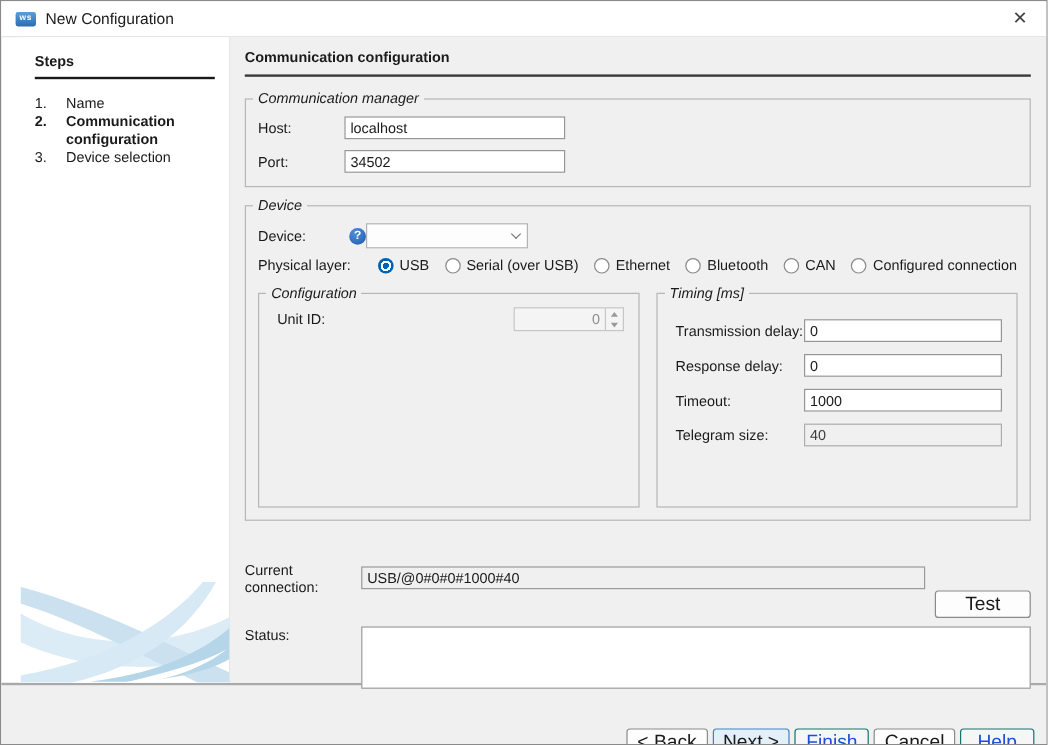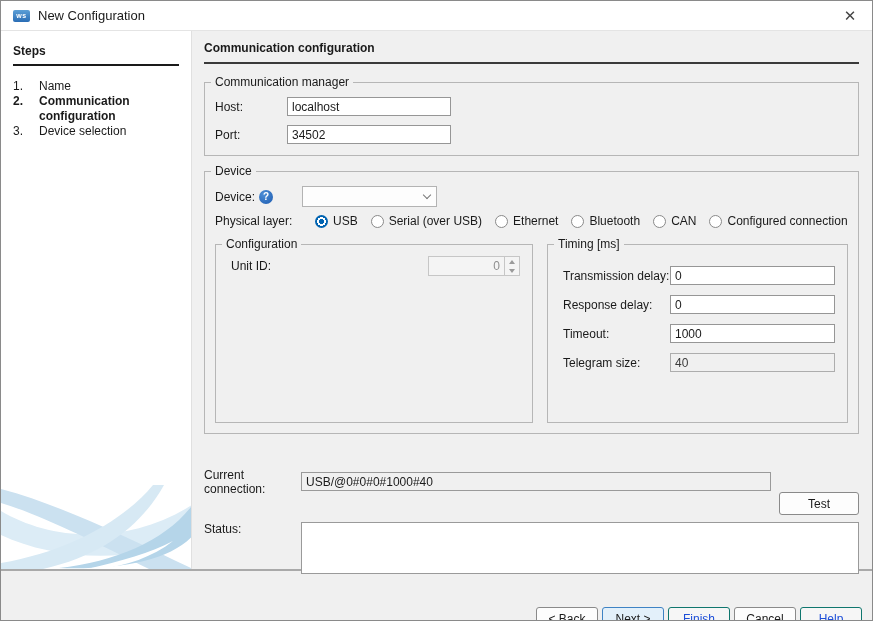--- a/index.html
+++ b/index.html
@@ -10,54 +10,54 @@
 
   
   .titlebar { height:30px; background:#fff; border-bottom:1px solid #e4e4e4; display:flex; align-items:center; padding:0 12px; }
   .app-icon { display:inline-block; width:17px; height:12px; border-radius:2px;
               background:linear-gradient(180deg,#5c9fd6,#2a6db5); color:#fff; font-size:7px; font-weight:bold;
               text-align:center; line-height:12px; margin-right:8px; letter-spacing:0.5px; }
   .title-text { font-size:13px; color:#1a1a1a; }
   .close-btn { margin-left:auto; font-size:15px; color:#444; width:20px; text-align:center; cursor:pointer; line-height:20px; }
 
   
-  .body { display:flex; height:538px; }
+  .body { display:flex; height:538px;padding-left:16px; }
 
   
   .sidebar { position:relative; width:197px; background:#fff; border-right:1px solid #e0e0e0; padding:13px 12px 0 12px; overflow:hidden; }
   .steps-title { font-weight:bold; padding-bottom:6px; border-bottom:2px solid #1a1a1a; margin-bottom:13px; }
   .steps-list { list-style:none; }
   .steps-list li { display:flex; line-height:15px; margin-bottom:0; }
   .steps-list .num { flex:0 0 26px; }
   .steps-list .lbl { flex:1; }
   .steps-list li.active { font-weight:bold; }
   .swoosh { position:absolute; left:0; bottom:0; width:197px; height:120px; pointer-events:none; }
 
   
   .main { flex:1; background:#f0f0f0; padding:10px 13px 0 12px; }
   .heading { font-weight:bold; padding-bottom:7px; border-bottom:2px solid #3a3a3a; margin-bottom:11px; }
 
   fieldset { border:1px solid #b6b6b6; padding:3px 10px 8px 10px; }
-  legend { padding:0 4px; margin-left:-4px; font-size:12px; }
+  legend { padding:0 4px; margin-left:-4px; font-size:12px;font-style:italic; }
 
   .frow { display:flex; align-items:center; }
   .frow label { color:#1a1a1a; }
 
   input[type=text], .ro-field { height:19px; border:1px solid #969696; background:#fff; font-family:inherit; font-size:12px; padding:0 4px; color:#1a1a1a; }
 
   
   .fs-comm .frow { margin:5px 0 9px 0; }
   .fs-comm .frow:last-child { margin-bottom:3px; }
   .fs-comm label { flex:0 0 72px; }
-  .fs-comm input { width:164px; }
+  .fs-comm input { width:184px; }
 
   
   .fs-device { margin-top:8px; padding-bottom:10px; }
   .device-row { margin:5px 0 7px 0; }
-  .device-lblwrap { flex:0 0 87px; display:flex; align-items:flex-start; }
+  .device-lblwrap { flex:0 0 87px; display:flex; align-items:flex-start;gap:32px; }
   .help-icon { display:inline-block; width:14px; height:14px; border-radius:50%; margin-left:4px;
                background:radial-gradient(circle at 35% 30%, #4e8fd6, #1c5bb0); color:#fff; font-size:10px; font-weight:bold;
                text-align:center; line-height:14px; cursor:pointer; }
   .combobox { width:135px; height:21px; background:#fdfdfd; border:1px solid #b3b3b3; display:flex; align-items:center; padding:0 6px; cursor:default; }
   .combobox .cb-value { flex:1; }
   .chevron { width:6px; height:6px; border-right:1.5px solid #777; border-bottom:1.5px solid #777; transform:rotate(45deg); margin-top:-3px; }
 
   .phys-row { margin-bottom:4px; }
   .phys-row > label { flex:0 0 100px; }
   .radio-group { display:flex; align-items:center; }
@@ -87,21 +87,21 @@
   
   .conn-row { margin-top:14px; }
   .conn-row > label, .status-row > label { flex:0 0 97px; }
   .ro-field { flex:1; background:#f0f0f0; border-color:#9a9a9a; display:flex; align-items:center; }
   .test-btn { flex:0 0 80px; height:23px; margin-left:8px; }
   .status-row { margin-top:7px; align-items:flex-start; }
   .status-box { flex:1; height:52px; border:1px solid #9a9a9a; background:#fff; resize:none; font-family:inherit; font-size:12px; padding:2px 4px; }
 
   
   .footer { height:53px; background:#f0f0f0; border-top:2px solid #a9a9a9; display:flex; align-items:center; justify-content:flex-end; padding-right:10px; gap:4px; }
-  .btn { min-width:62px; height:23px; font-family:inherit; font-size:12px; border-radius:3px; background:#fdfdfd; border:1px solid #8a8a8a; color:#1a1a1a; cursor:pointer; padding:0 8px;margin-top:44px; }
+  .btn { min-width:62px; height:23px; font-family:inherit; font-size:16px; border-radius:3px; background:#fdfdfd; border:1px solid #8a8a8a; color:#1a1a1a; cursor:pointer; padding:0 8px;margin-top:44px; }
   .btn.default { background:#e3f0fa; border:1px solid #3f83c4; }
   .btn.disabled { background:#f6f6f6; border:1px solid #0f766e; color:#1d4ed8; cursor:default; }
 </style>
 </head>
 <body>
 
 <div class="window">
 
   <div class="titlebar">
     <span class="app-icon">ws</span>

